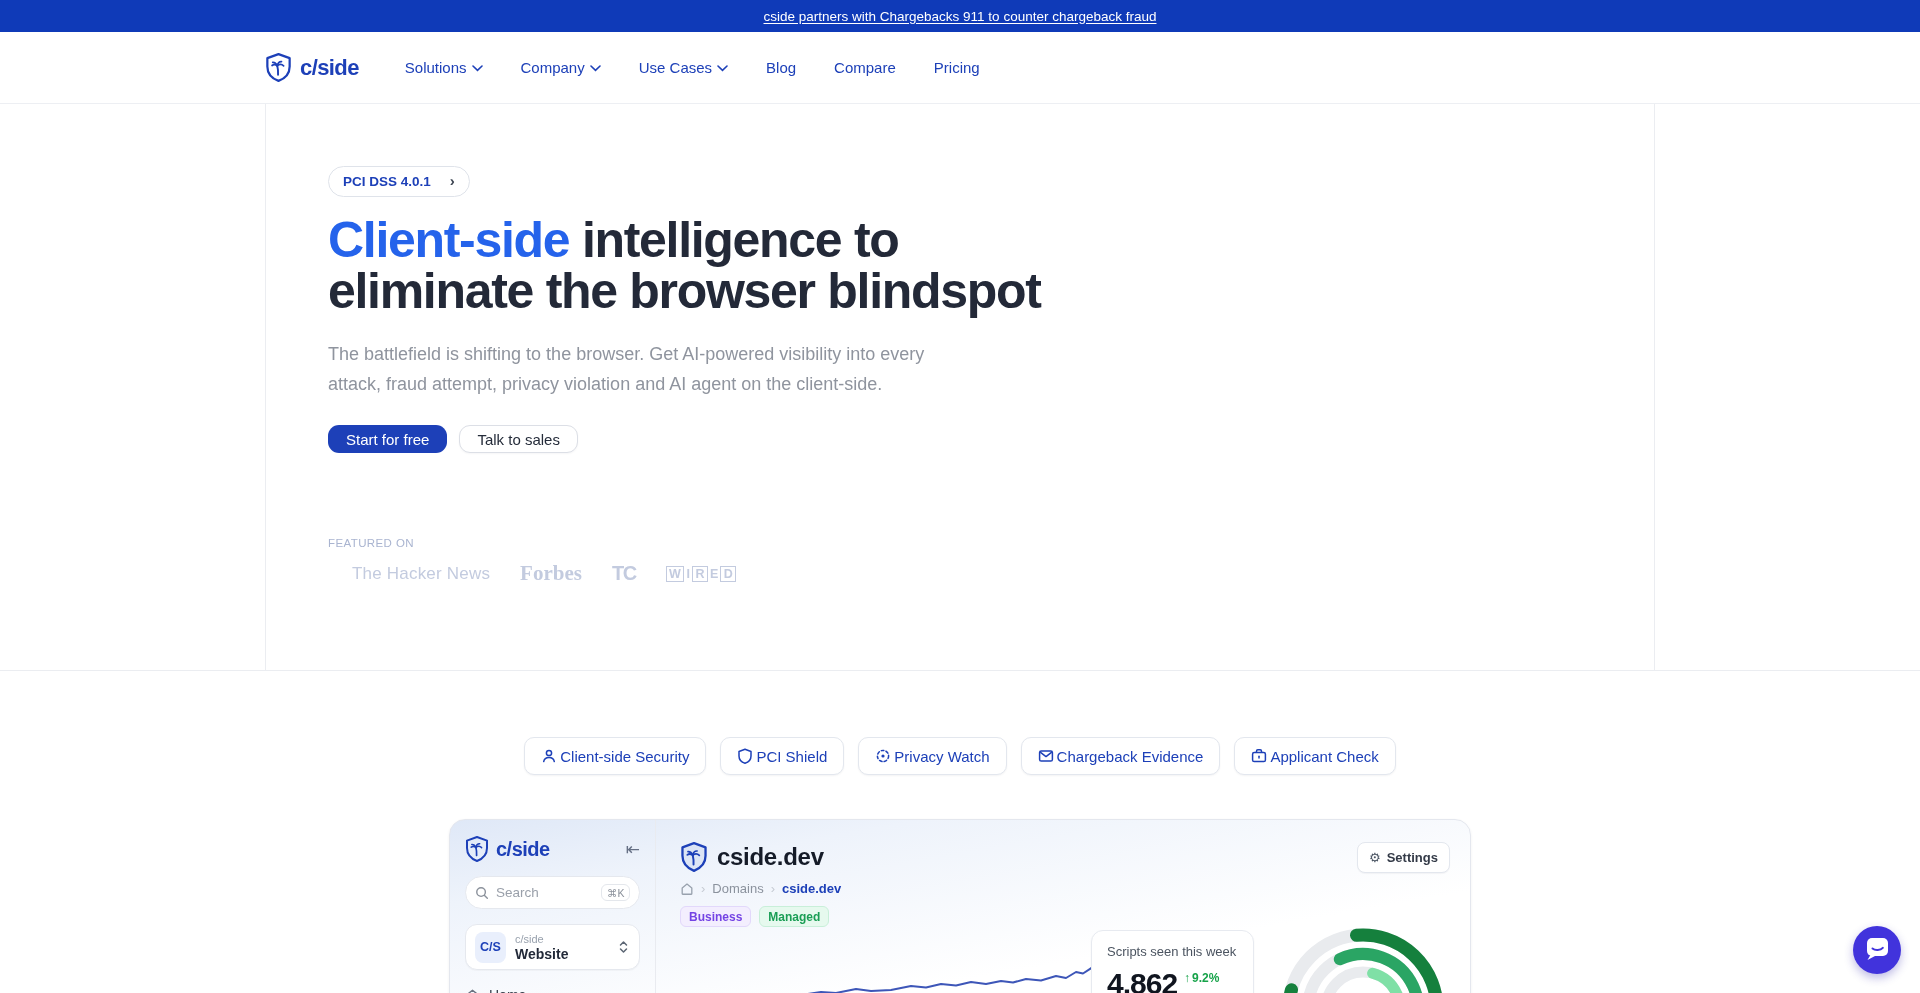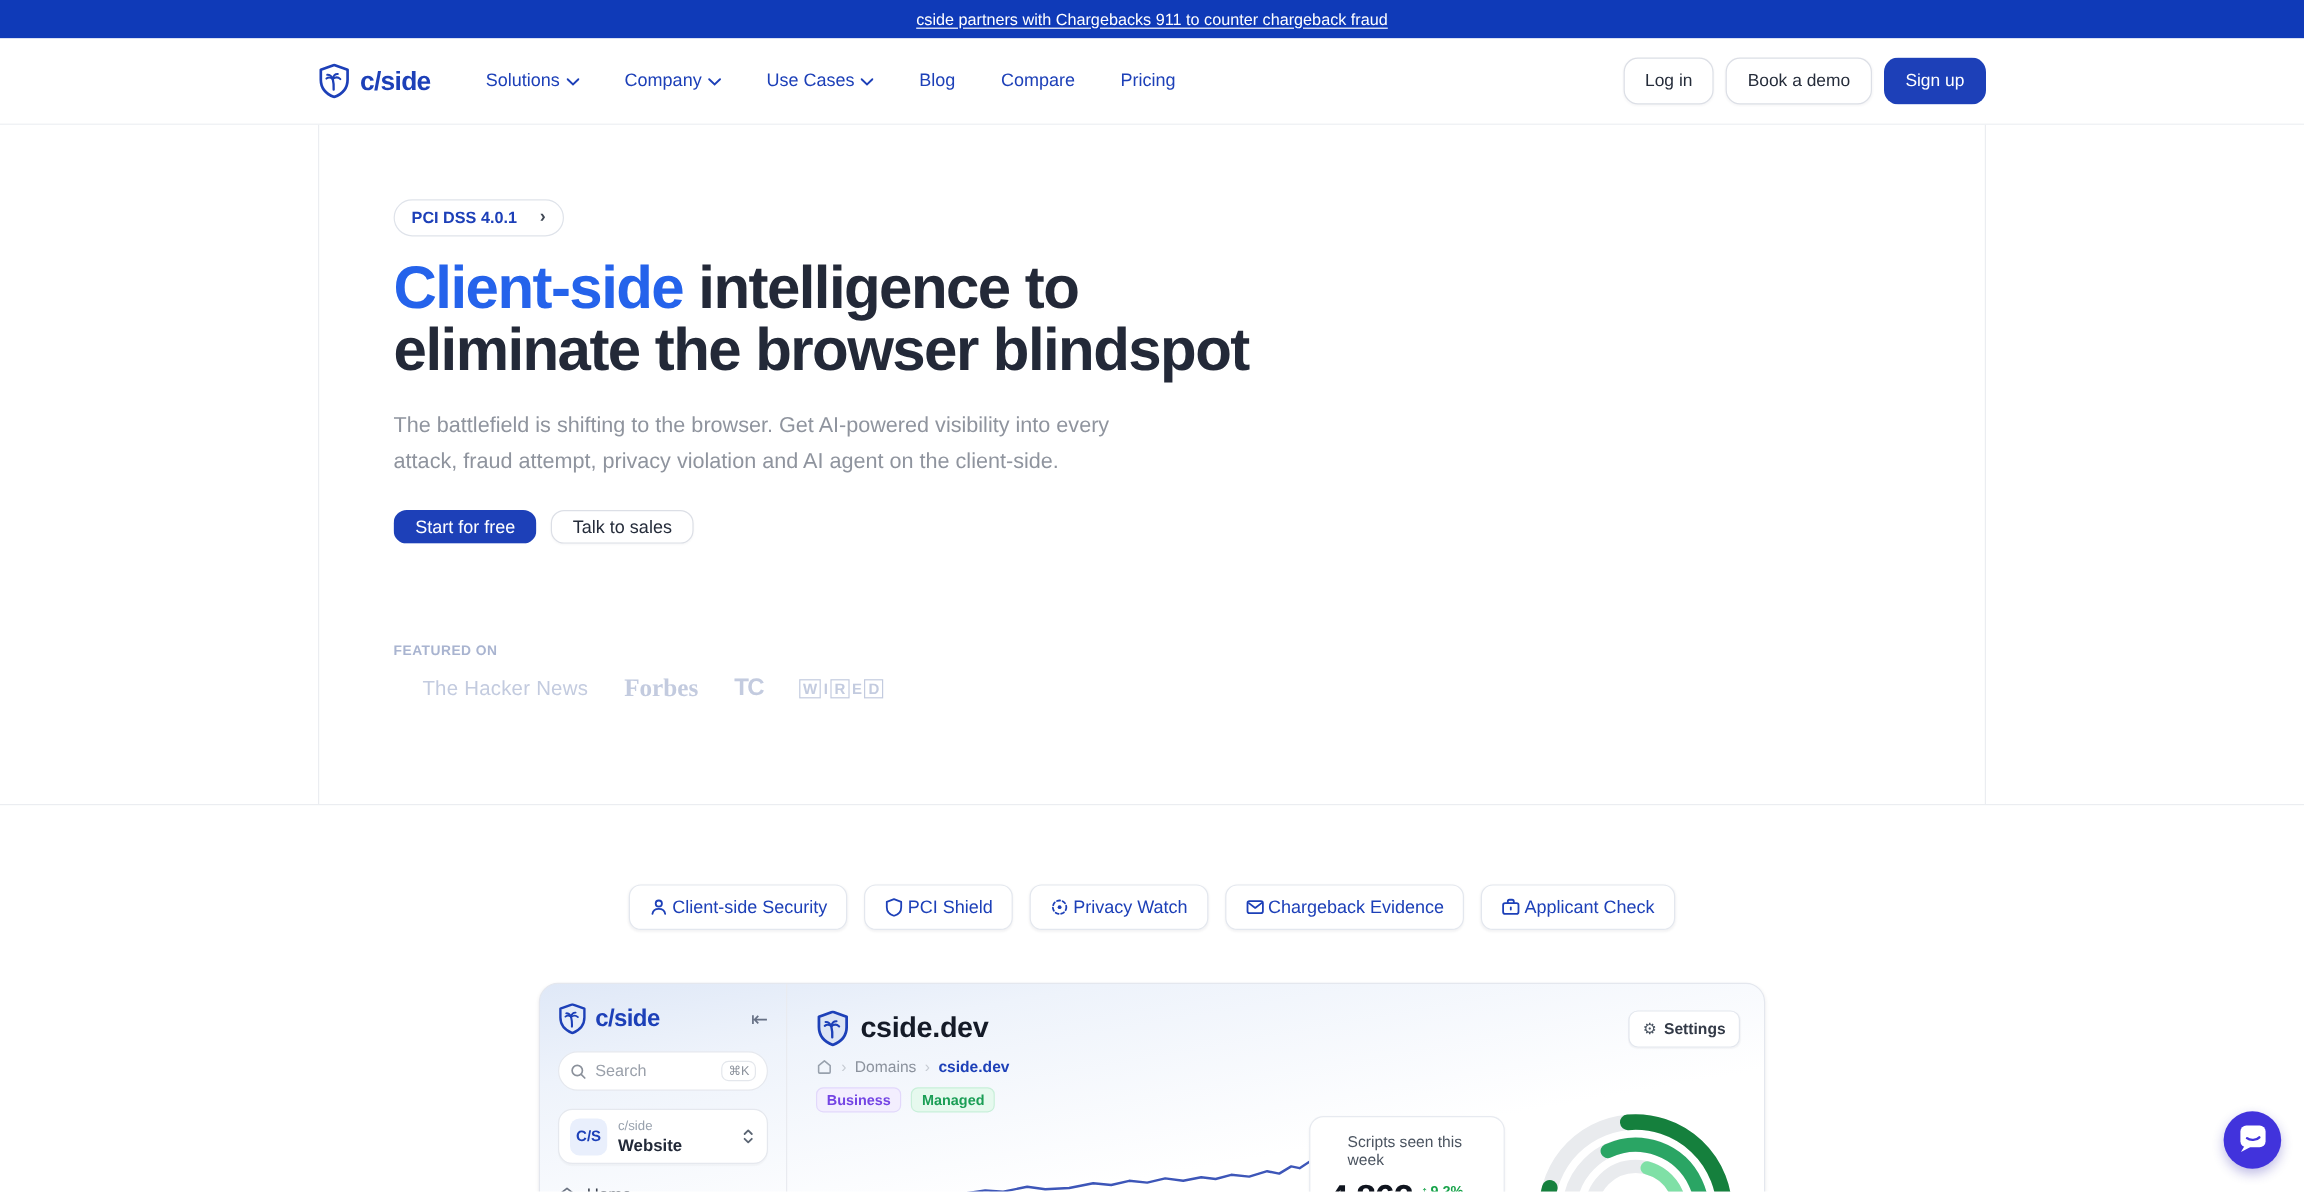--- a/index.html
+++ b/index.html
@@ -27,21 +27,21 @@
   .hero { margin:0 265px; height:566px; border-left:1px solid #ebedf1; border-right:1px solid #ebedf1; padding:62px 0 0 62px; }
   .badge-pill { display:inline-flex; align-items:center; gap:19px; height:31px; padding:0 14px; border:1px solid #dfe3ea; border-radius:16px; background:#fff; cursor:pointer; }
   .badge-pill .t { color:#1d40b8; font-size:13.5px; font-weight:600; }
   .badge-pill .c { color:#3f4754; font-size:15px; font-weight:600; line-height:1; margin-top:-2px; }
   h1 { margin-top:18px; font-size:50px; line-height:51px; font-weight:600; color:#232938; letter-spacing:-1.3px; }
   h1 .hl { color:#2563eb; }
   .hero p { margin-top:22px; width:620px; font-size:18px; line-height:30px; color:#8f949e; }
   .cta-row { margin-top:26px; display:flex; gap:12px; }
   .btn-cta { height:28px; border-radius:11px; font-size:15px; }
   .featured { margin-top:84px; }
-  .featured-label { font-size:11.5px; font-weight:700; letter-spacing:.4px; color:#a9b4d0; }
+  .featured-label { font-size:11.5px; font-weight:400; letter-spacing:.4px; color:#a9b4d0; }
   .logo-row { margin-top:12px; display:flex; align-items:center; gap:30px; color:#c3cbdf; }
   .logo-thn { font-size:17px; font-weight:400; letter-spacing:.2px;margin-left:24px; }
   .logo-forbes { font-family:"Liberation Serif","DejaVu Serif",serif; font-size:21px; font-weight:600; }
   .logo-tc { font-size:20px; font-weight:900; letter-spacing:-1.5px; }
   .logo-wired { display:flex; align-items:center; gap:2px; font-size:12.5px; font-weight:800; }
   .logo-wired .boxed { border:1.5px solid currentColor; padding:0 2.5px; line-height:14px; }
 
   
   .bottom { border-top:1px solid #ebedf1; height:323px; position:relative; }
   .tabs-row { display:flex; justify-content:center; gap:14px; padding-top:66px; }
@@ -76,21 +76,21 @@
   .crumb-sep { color:#c6cbd3; font-size:13px; }
   .crumb-muted { color:#8b929d; }
   .crumb-current { color:#1d40b8; font-weight:600; cursor:pointer; }
   .badges-row { margin-top:10px; display:flex; gap:8px; }
   .mini-badge { height:21px; display:inline-flex; align-items:center; padding:0 8px; border-radius:6px; font-size:12px; font-weight:600; border:1px solid; }
   .b-business { background:#f3eefe; border-color:#e2d8fb; color:#7444e4; }
   .b-managed  { background:#e6f9ee; border-color:#c8efd9; color:#1a9e55; }
 
   .line-chart { position:absolute; left:105px; top:118px; }
   .stat-card { position:absolute; left:435px; top:110px; width:163px; height:140px; background:#fff; border:1px solid #e7eaf0; border-radius:12px; padding:13px 15px; box-shadow:0 1px 2px rgba(16,24,40,.05); }
-  .stat-label { font-size:13px; color:#4b5460; font-weight:500;margin-left:16px; }
+  .stat-label { font-size:13px; color:#4b5460; font-weight:500; }
   .stat-value-row { margin-top:8px; display:flex; align-items:flex-start; gap:7px; }
   .stat-value { font-size:30px; font-weight:700; color:#10151f; letter-spacing:-1px; }
   .stat-delta { margin-top:4px; font-size:12px; font-weight:600; color:#17a34a; display:flex; align-items:center; gap:2px; }
   .rings { position:absolute; left:615px; top:97px; }
 
   
   .chat-fab { position:absolute; left:1853px; top:926px; width:48px; height:48px; border-radius:50%; background:#4133dc; display:flex; align-items:center; justify-content:center; cursor:pointer; box-shadow:0 4px 10px rgba(40,30,170,.3); }
 </style>
 </head>
 <body>
@@ -132,25 +132,20 @@
     </div>
     <div class="menu-item">
         <span>Blog</span>
       </div>
     <div class="menu-item">
         <span>Compare</span>
       </div>
     <div class="menu-item">
         <span>Pricing</span>
       </div>
-  </div>
-  <div class="nav-actions">
-    <div class="btn btn-ghost">Log in</div>
-    <div class="btn btn-ghost">Book a demo</div>
-    <div class="btn btn-primary">Sign up</div>
   </div>
 </div>
 
 <div class="hero">
   <div class="badge-pill">
     <span class="t">PCI DSS 4.0.1</span>
     <span class="c">›</span>
   </div>
   <h1><span class="hl">Client-side</span><span> intelligence to</span><br><span>eliminate the browser blindspot</span></h1>
   <p>The battlefield is shifting to the browser. Get AI-powered visibility into every attack, fraud attempt, privacy violation and AI agent on the client-side.</p>

